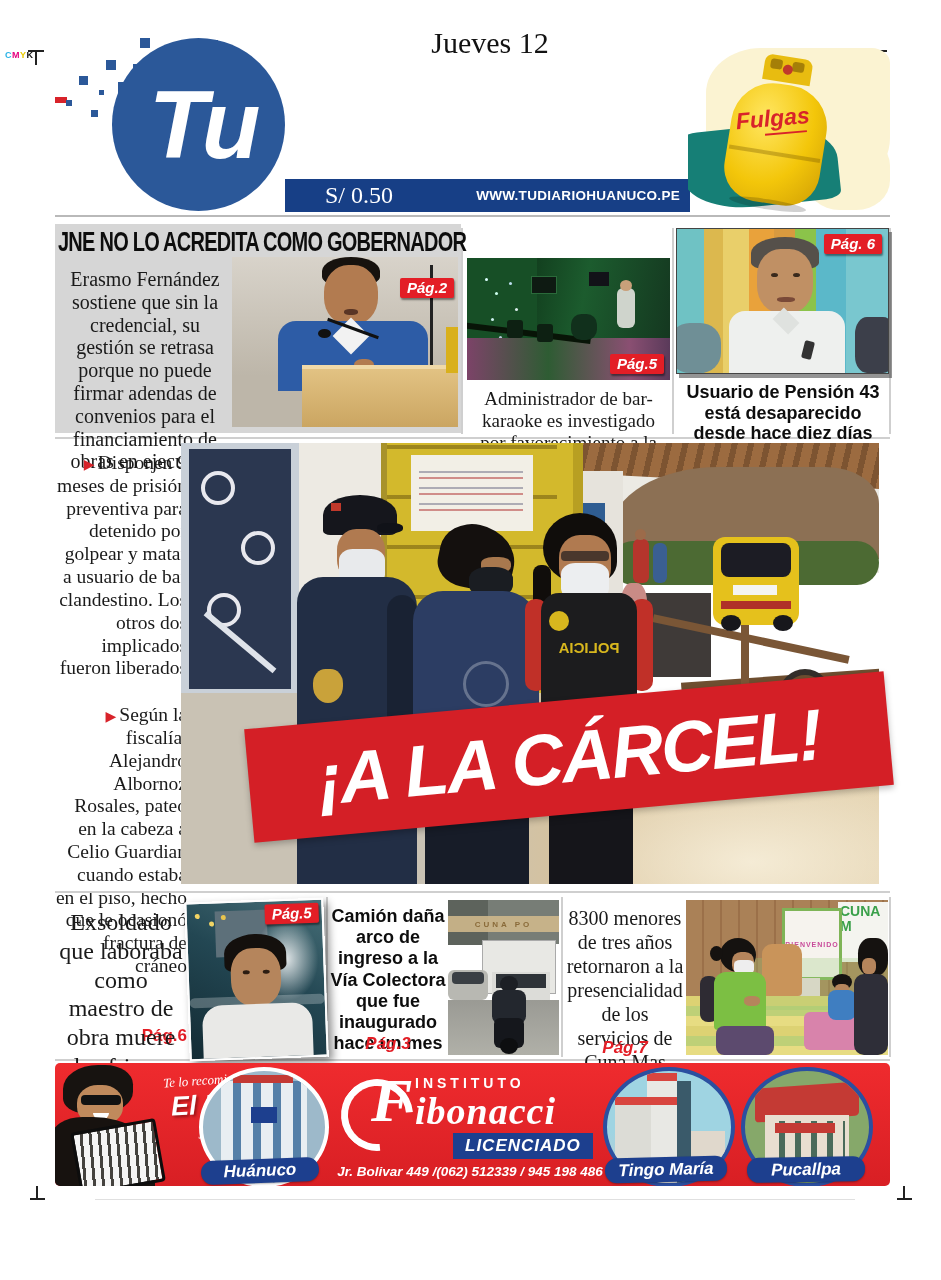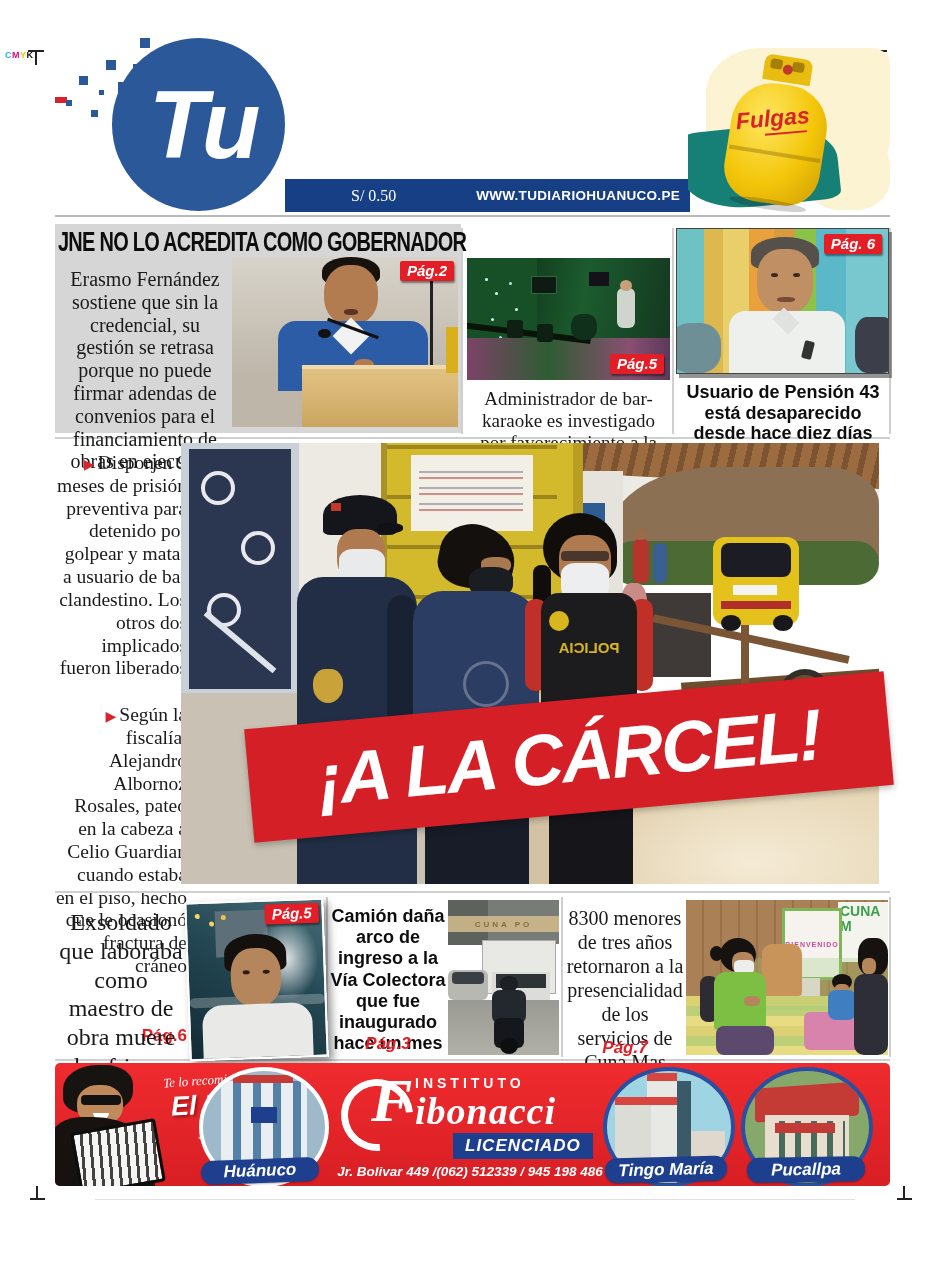--- a/index.html
+++ b/index.html
@@ -30,20 +30,21 @@
   <div class="abs" style="left:28px;top:50px;width:16px;height:2px;background:#222;"></div>
   <div class="abs" style="left:35px;top:50px;width:2px;height:15px;background:#222;"></div>
   <div class="abs" style="left:850px;top:52px;font:800 9px 'Liberation Sans',sans-serif;opacity:.85;">
     <span style="color:#e8c800;">Y</span><span style="color:#111;">K</span>
   </div>
   <div class="abs" style="left:871px;top:50px;width:16px;height:2px;background:#222;"></div>
   <div class="abs" style="left:878px;top:50px;width:2px;height:15px;background:#222;"></div>
   <div class="abs" style="left:55px;top:97px;width:12px;height:6px;background:#d8232a;"></div>
 
   <div class="abs serif" style="left:270px;top:26px;width:440px;display:flex;align-items:baseline;justify-content:center;gap:8px;color:#121212;">
+    <span style="font-size:30px;">Jueves 12</span>
   </div>
 
   <div class="abs" style="left:0;top:0;width:941px;height:218px;">
 
     <div class="sq" style="left:66px;top:100px;width:6px;height:6px;"></div>
     <div class="sq" style="left:79px;top:76px;width:9px;height:9px;"></div>
     <div class="sq" style="left:91px;top:110px;width:7px;height:7px;"></div>
     <div class="sq" style="left:99px;top:90px;width:5px;height:5px;"></div>
     <div class="sq" style="left:106px;top:60px;width:10px;height:10px;"></div>
     <div class="sq" style="left:118px;top:82px;width:12px;height:12px;"></div>
@@ -56,21 +57,21 @@
     <div class="sq" style="left:177px;top:95px;width:16px;height:16px;"></div>
     <div class="sq" style="left:190px;top:76px;width:10px;height:10px;"></div>
     <div class="sq" style="left:156px;top:116px;width:7px;height:7px;"></div>
     <div class="sq" style="left:206px;top:40px;width:12px;height:12px;"></div>
 
     <div class="abs" style="left:112px;top:38px;width:173px;height:173px;background:#2b5899;border-radius:50%;display:flex;align-items:center;justify-content:center;">
       <span style="font:italic 900 96px 'Liberation Sans',sans-serif;color:#fff;letter-spacing:-4px;padding-left:8px;">Tu</span>
     </div>
 
     <div class="abs" style="left:285px;top:179px;width:405px;height:33px;background:#173f86;display:flex;align-items:center;">
-      <span class="serif" style="color:#fff;font-size:16px;margin-left:66px;">S/ 0.50</span>
+      <span class="serif" style="color:#fff;font-size:24px;margin-left:40px;">S/ 0.50</span>
       <span style="color:#fff;font-weight:800;font-size:13.5px;margin-left:auto;margin-right:10px;letter-spacing:.3px;">WWW.TUDIARIOHUANUCO.PE</span>
     </div>
   </div>
 
   <div class="ph" style="left:688px;top:48px;width:202px;height:167px;">
     <div class="abs" style="left:18px;top:0;width:184px;height:150px;background:#fbf3d2;border-radius:30% 10% 40% 20%;"></div>
     <div class="abs" style="left:118px;top:88px;width:84px;height:74px;background:#fbf3d2;border-radius:40%;"></div>
     <div class="abs" style="left:-6px;top:78px;width:156px;height:80px;background:#167f76;border-radius:12% 50% 10% 45%;transform:rotate(-6deg);"></div>
     <div class="abs" style="left:34px;top:8px;width:112px;height:152px;transform:rotate(9deg);">
       <div class="abs" style="left:32px;top:0;width:48px;height:26px;background:#e8bc10;border-radius:8px 8px 0 0;"></div>
@@ -104,21 +105,21 @@
       <div class="abs" style="left:92px;top:8px;width:54px;height:60px;background:#b27b50;border-radius:45%;"></div>
       <div class="abs" style="left:112px;top:52px;width:14px;height:6px;background:#5a3525;border-radius:40%;"></div>
       <div class="abs" style="left:46px;top:64px;width:150px;height:70px;background:#2d5ca6;border-radius:18px 18px 0 0;"></div>
       <div class="abs" style="left:106px;top:66px;width:26px;height:26px;background:#f2f2f2;transform:rotate(45deg);"></div>
       <div class="abs" style="left:122px;top:102px;width:20px;height:14px;background:#b27b50;border-radius:40%;"></div>
       <div class="abs" style="left:70px;top:108px;width:156px;height:62px;background:linear-gradient(180deg,#e2c283,#c9a35f);border-top:4px solid #f0d9a8;"></div>
       <div class="abs" style="left:94px;top:70px;width:54px;height:3px;background:#111;transform:rotate(20deg);"></div>
       <div class="abs" style="left:86px;top:72px;width:13px;height:9px;background:#111;border-radius:50%;"></div>
       <div class="abs" style="left:198px;top:8px;width:3px;height:100px;background:#222;"></div>
       <div class="abs" style="left:214px;top:70px;width:12px;height:46px;background:#d9b01c;"></div>
-      <span class="badge" style="right:4px;top:4px;">Pág.2</span>
+      <span class="badge" style="right:4px;top:21px;">Pág.2</span>
     </div>
   </div>
 
   <div class="abs" style="left:465px;top:224px;width:207px;height:216px;">
     <div class="ph" style="left:2px;top:34px;width:203px;height:122px;">
       <div class="abs" style="left:0;top:0;width:203px;height:122px;background:linear-gradient(100deg,#123f1e 0 30%,#1c5c2e 55%,#14351f);"></div>
       <div class="abs" style="left:0;top:0;width:70px;height:122px;background:#174f26;"></div>
       <div class="abs" style="left:18px;top:20px;width:3px;height:3px;background:#dff;border-radius:50%;box-shadow:10px 14px 0 #cfe,24px 4px 0 #bde,6px 40px 0 #cee,30px 30px 0 #dee,14px 58px 0 #bcd;"></div>
       <div class="abs" style="left:120px;top:0;width:83px;height:34px;background:radial-gradient(closest-side at 70% 0,#c75aa8,rgba(160,60,140,0));"></div>
       <div class="abs" style="left:64px;top:18px;width:24px;height:16px;background:#0e1a12;border:1px solid #2a6a3a;"></div>

